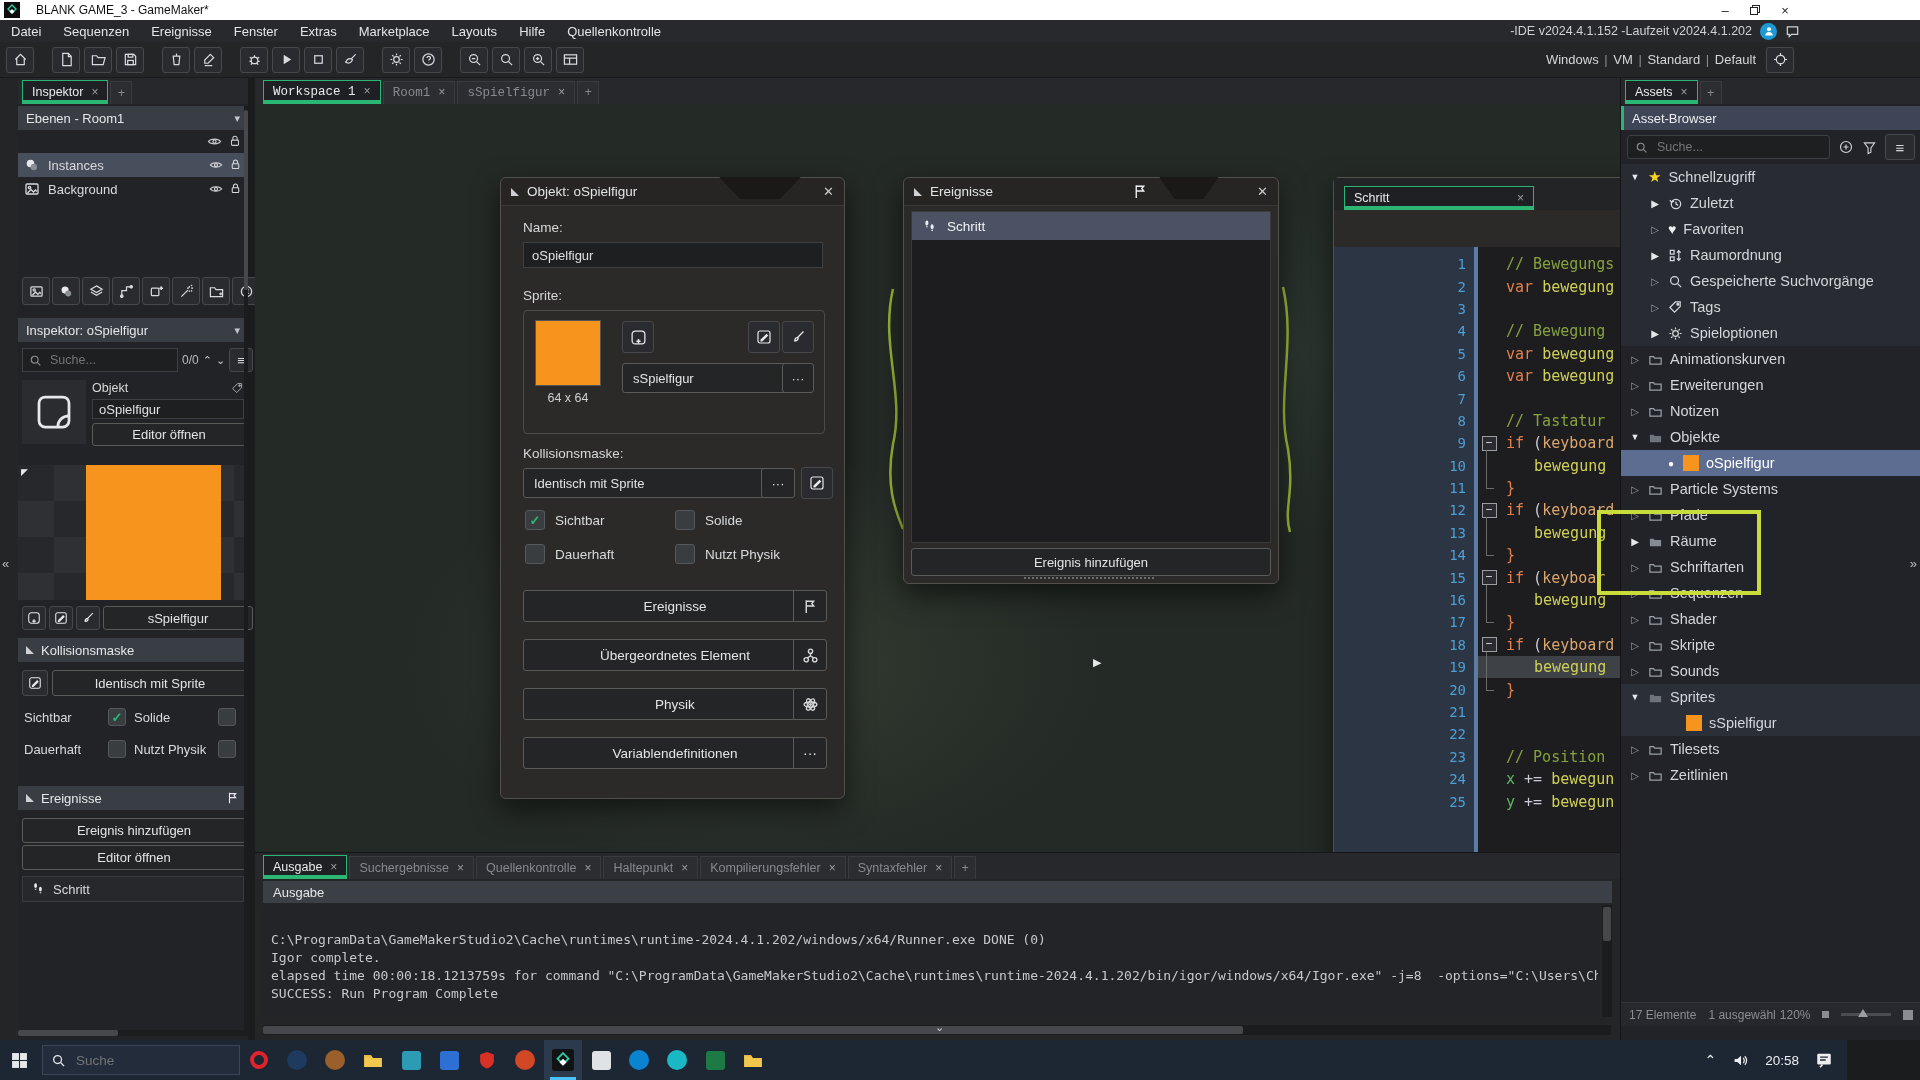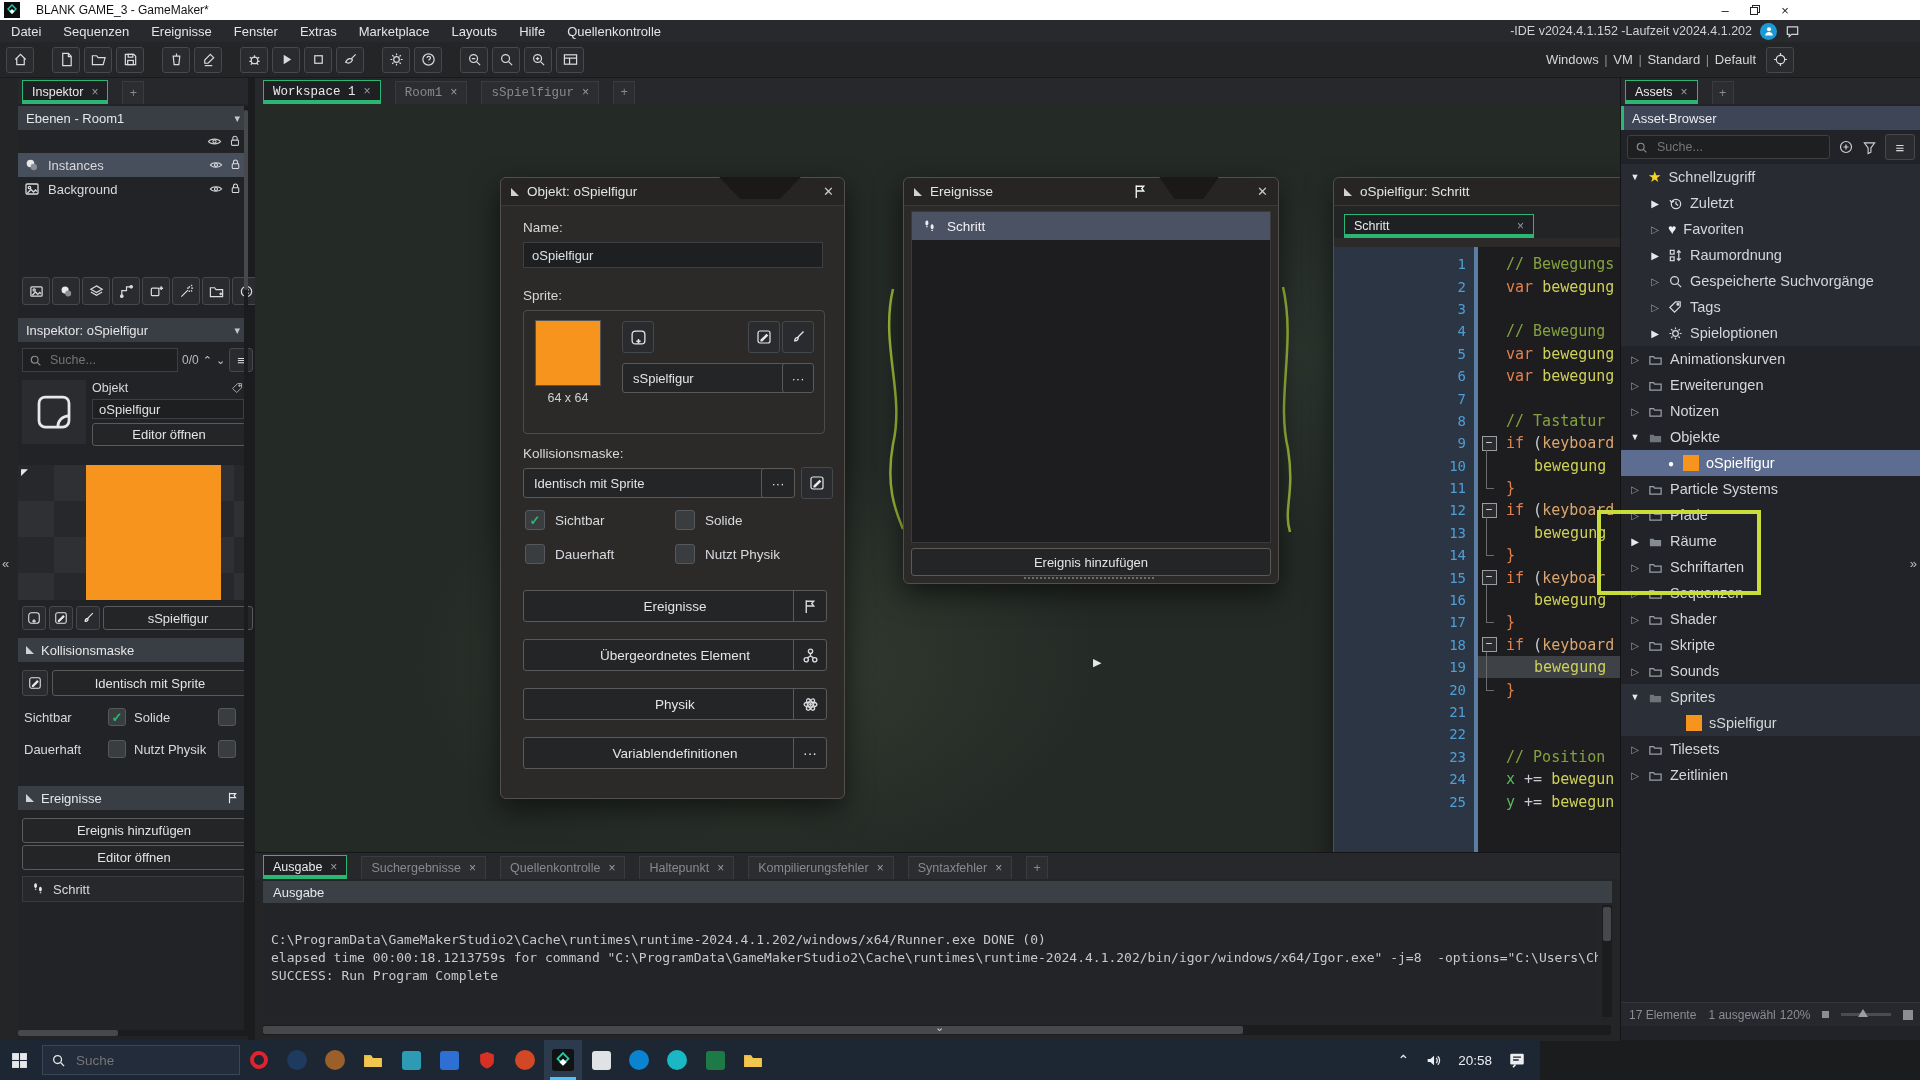--- a/index.html
+++ b/index.html
@@ -18,21 +18,21 @@
   #menu-right{margin-left:auto;display:flex;align-items:center;gap:8px;padding-right:120px;color:#cfd1d4;font-size:12.5px;}
   #avatar{width:17px;height:17px;border-radius:50%;background:#1d9ad6;display:flex;align-items:center;justify-content:center;}
   
   #toolbar{left:0;top:42px;width:1920px;height:36px;background:#242527;display:flex;align-items:center;gap:4px;padding-left:6px;box-sizing:border-box;border-bottom:1px solid #1a1a1c;}
   .tbtn{width:26px;height:24px;border:1px solid #47484b;border-radius:3px;display:flex;align-items:center;justify-content:center;background:#2a2b2e;}
   .tsep{width:10px;}
   #toolbar-right{margin-left:auto;display:flex;align-items:center;gap:10px;padding-right:126px;color:#d4d6d9;}
   #toolbar-right .sep{color:#8b8d90;padding:0 2px;}
   
   .tabbar{display:flex;align-items:flex-end;height:26px;background:#27282b;}
-  .tab{height:22px;display:flex;align-items:center;gap:8px;padding:0 9px;margin-right:14px;background:#2c2d31;
+  .tab{height:22px;display:flex;align-items:center;gap:8px;padding:0 9px;margin-right:2px;background:#2c2d31;
        border:1px solid #3a3b3f;border-bottom:none;color:#87898e;font-size:12.5px;white-space:nowrap;}
   .tab .x{color:#9a9da1;font-size:12px;}
   .tab.active{background:#1f2023;border:1px solid #2cb673;box-shadow:inset 0 -3px 0 #2cb673;color:#e9eaec;}
   .tab.plus{width:20px;justify-content:center;padding:0;}
   
   #leftstrip{left:0;top:78px;width:18px;height:962px;background:#242527;border-right:1px solid #19191b;}
   #inspector{left:18px;top:78px;width:230px;height:962px;background:#222326;}
   .hdr{background:#393d44;color:#e5e6e8;display:flex;align-items:center;padding:0 8px;font-size:13px;}
   .hdr .caret{margin-left:auto;color:#c4c6c9;font-size:11px;}
   .row-eyelock{display:flex;justify-content:flex-end;gap:6px;padding:4px 6px;}
@@ -83,21 +83,21 @@
   .tree-row.section{background:#282b32;}
   .tree-row.sel{background:#5d6d91;color:#fff;}
   .tree-row.tint{background:#2b2f37;}
   .arrowg{width:12px;text-align:center;color:#e6e8ea;font-size:10px;flex:none;}
   .arrowg.outline{color:#9a9da1;}
   #hl-box{left:1597px;top:510px;width:156px;height:77px;border:4px solid #c9dd3a;z-index:40;pointer-events:none;}
   
   .sb-track{background:#1b1c1e;}
   .sb-thumb{background:#47484b;border-radius:2px;}
   
-  #taskbar{left:0;top:1040px;width:1540px;height:40px;background:#1d2633;display:flex;align-items:center;}
+  #taskbar{left:0;top:1040px;width:1847px;height:40px;background:#1d2633;display:flex;align-items:center;}
   #tb-search{width:198px;height:30px;margin-left:4px;background:#222c3a;border:1px solid #3a4656;display:flex;align-items:center;gap:8px;padding:0 8px;box-sizing:border-box;}
   #tb-search input{background:transparent;border:none;outline:none;color:#e3e6ea;font-size:13.5px;width:120px;font-family:"Liberation Sans",sans-serif;}
   .app{width:38px;height:40px;display:flex;align-items:center;justify-content:center;position:relative;}
   .app.active{background:#2c3a4d;}
   .app.active::after{content:"";position:absolute;left:6px;bottom:0;width:26px;height:3px;background:#4cc2ff;}
   #tray{margin-left:auto;display:flex;align-items:center;gap:16px;padding-right:14px;color:#eceef0;}
 </style>
 </head>
 <body>
 
@@ -682,24 +682,20 @@
             <span style="color:#f0f1f3;font-size:13.5px;">Schritt</span>
           </div>
         </div>
         <div class="abs gm-btn" style="left:7px;top:370px;width:358px;height:26px;">
             <span>Ereignis hinzufügen</span>
           </div>
         <div class="abs" style="left:120px;top:399px;width:130px;border-bottom:2px dotted #6b6c6e;"></div>
       </div>
 
       <div id="code-panel" style="left:1078px;top:73px;width:300px;height:700px;">
-        <div class="dlg-title">
-          <span class="tri-dl"></span>
-          <span>oSpielfigur: Schritt</span>
-        </div>
         <div class="tabbar" style="background:#232425;padding-left:10px;height:32px;">
           <div class="tab active" style="width:170px;">
             <span>Schritt</span>
             <span class="x" style="margin-left:auto;">×</span>
           </div>
         </div>
         <div id="code-lines">
           <div class="gutcol" style="left:0;width:140px;background:#2b3544;"></div>
           <div class="gutcol" style="left:140px;width:4px;background:#5b7ca3;"></div>
           <div id="cl-holder" style="position:relative;padding-top:6px;">
@@ -874,20 +870,21 @@
           <span>Syntaxfehler</span>
           <span class="x">×</span>
         </div>
         <div class="tab plus">+</div>
       </div>
     <div id="out-hdr">
         <span>Ausgabe</span>
       </div>
     <div id="out-text">
         <div style="white-space: pre;">C:\ProgramData\GameMakerStudio2\Cache\runtimes\runtime-2024.4.1.202/windows/x64/Runner.exe DONE (0)</div>
+        <div style="white-space: pre;">Igor complete.</div>
         <div style="white-space: pre;">elapsed time 00:00:18.1213759s for command "C:\ProgramData\GameMakerStudio2\Cache\runtimes\runtime-2024.4.1.202/bin/igor/windows/x64/Igor.exe" -j=8  -options="C:\Users\Charly\AppDat</div>
         <div style="white-space: pre;">SUCCESS: Run Program Complete</div>
       </div>
     <div class="abs sb-track" style="right:8px;top:52px;width:10px;bottom:24px;">
         <div class="sb-thumb" style="width:8px;height:34px;margin:2px 1px;"></div>
       </div>
     <div class="abs sb-track" style="left:8px;bottom:6px;width:1348px;height:10px;">
       <div class="sb-thumb" style="height:8px;width:980px;margin-top:1px;"></div>
       <div class="abs" style="left:672px;top:-4px;color:#cfd1d4;font-size:11px;">⌄</div>
     </div>

